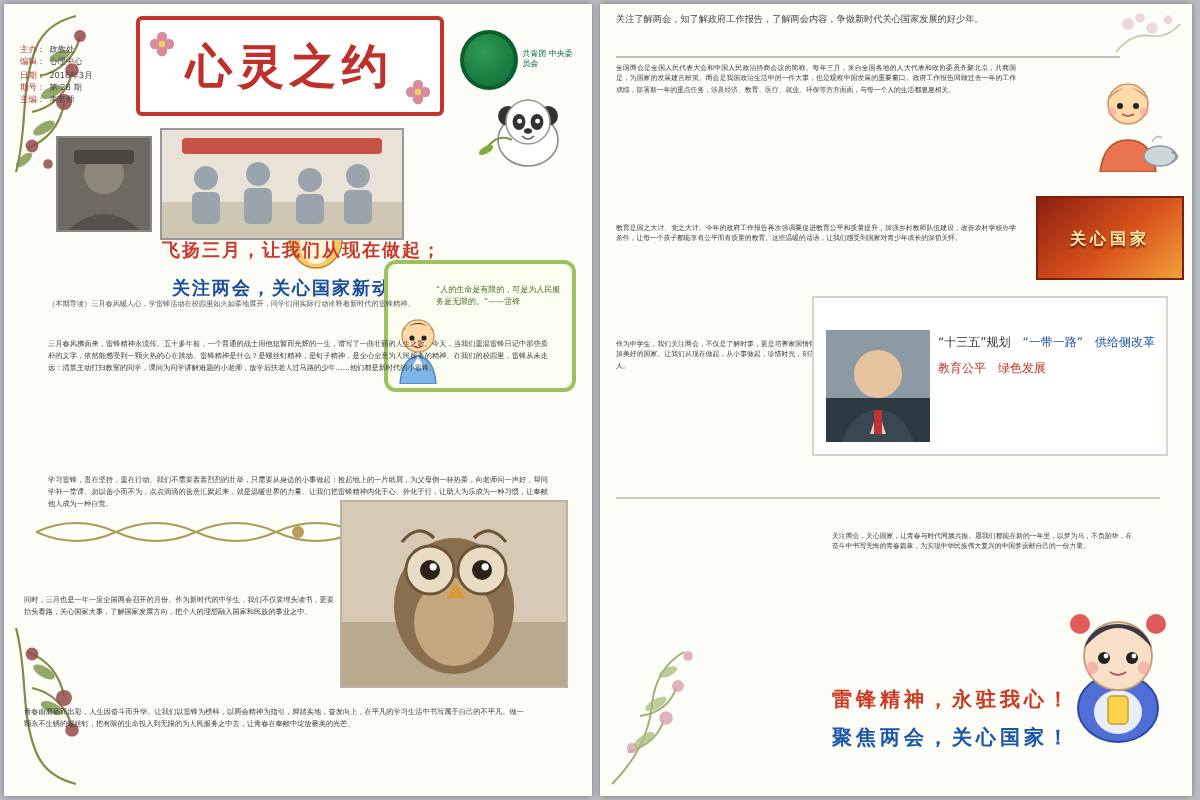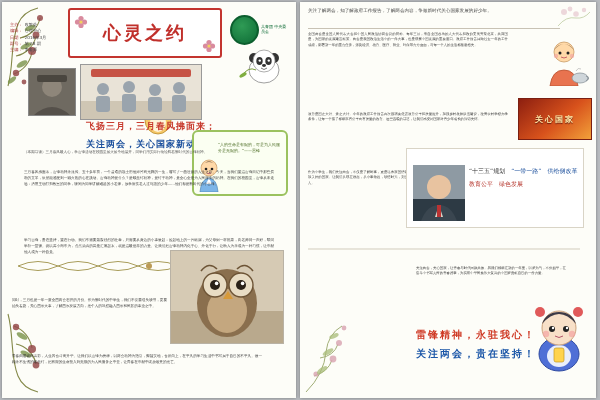--- a/index.html
+++ b/index.html
@@ -17,21 +17,21 @@
   
   .corner{position:absolute;width:62px;height:86px;pointer-events:none;opacity:.92;}
   .corner svg{width:100%;height:100%;display:block;}
   .c-tl{top:2px;left:2px;}
   .c-bl{bottom:2px;left:2px;transform:scaleY(-1);}
 
   
   .masthead{position:absolute;left:66px;top:6px;width:150px;height:46px;background:#fff;border:2px solid #c3342f;border-radius:3px;}
   .masthead .title{
     position:absolute;inset:0;display:flex;align-items:center;justify-content:center;
-    color:#c0302b;font-size:18px;letter-spacing:3px;font-weight:bold;
+    color:#c0302b;font-size:23px;letter-spacing:3px;font-weight:bold;
     font-family:"DejaVu Sans","Liberation Sans",sans-serif;
   }
   .mast-flower{position:absolute;width:14px;height:14px;}
   .mast-flower svg{width:100%;height:100%;}
 
   .badge{position:absolute;right:6px;top:8px;width:60px;height:40px;display:flex;align-items:center;gap:2px;}
   .badge .emblem{width:26px;height:26px;border-radius:50%;background:radial-gradient(circle at 40% 35%,#2f9b55,#0d6b35);border:2px solid #0c5e2e;}
   .badge .emblem-txt{font-size:4px;color:#0d6b35;line-height:1.15;width:30px;}
 
   .panda{position:absolute;right:4px;top:44px;width:58px;height:40px;}
@@ -94,21 +94,21 @@
 
   .kw-panel{position:absolute;left:106px;top:146px;width:176px;height:78px;background:#fff;border:1px solid #d9d4c6;}
   .kw-title{position:absolute;left:0;right:0;top:3px;text-align:center;color:#1a7a3c;font-size:8px;font-weight:bold;letter-spacing:1px;}
   .kw-photo{position:absolute;left:6px;top:16px;width:52px;height:56px;background:#4a5a64;overflow:hidden;}
   .kw-photo svg{width:100%;height:100%;}
   .kw-grid{position:absolute;left:62px;top:18px;right:4px;display:flex;flex-wrap:wrap;gap:4px 6px;}
   .kw-item{font-size:6px;color:#333;white-space:nowrap;}
   .kw-item.blue{color:#1b4f9c;}
   .kw-item.red{color:#b5342b;}
 
-  .slogan{position:absolute;left:96px;bottom:36px;width:160px;text-align:center;}
+  .slogan{position:absolute;left:96px;bottom:20px;width:160px;text-align:center;}
   .slogan .s1{color:#cf3a24;font-size:10px;font-weight:bold;letter-spacing:2px;line-height:1.6;text-shadow:0 1px 0 #fff;}
   .slogan .s2{color:#1c57a8;font-size:10px;font-weight:bold;letter-spacing:2px;line-height:1.6;margin-top:3px;}
 
   .mascot{position:absolute;right:6px;bottom:26px;width:62px;height:70px;}
   .mascot svg{width:100%;height:100%;}
 
   .r-divider{position:absolute;left:8px;top:238px;width:272px;height:12px;opacity:.8;}
   .r-divider svg{width:100%;height:100%;}
 
   .vine{position:absolute;left:4px;bottom:4px;width:86px;height:78px;opacity:.8;}
@@ -283,21 +283,21 @@
           <circle cx="74" cy="25" r="6"></circle>
             <rect x="67" y="32" width="14" height="15" rx="3"></rect>
           <circle cx="98" cy="23" r="6"></circle>
             <rect x="91" y="30" width="14" height="17" rx="3"></rect>
         </g>
         <rect x="10" y="4" width="100" height="8" rx="2" fill="#c0392b" opacity=".85"></rect>
       </svg>
     </div>
 
     <div class="headline">
-      <div class="h1">飞扬三月，三月春风拂面来；</div>
+      <div class="h1">飞扬三月，让我们从现在做起；</div>
       <div class="h2">关注两会，关心国家新动向。</div>
     </div>
 
     <div class="quotebox">
       <div class="qtxt">“人的生命是有限的，可是为人民服务是无限的。”——雷锋</div>
       <div class="qchar">
         <svg viewBox="0 0 26 34">
           <circle cx="13" cy="10" r="8" fill="#ffd9a8" stroke="#c99a63" stroke-width=".7"></circle>
           <path d="M5 8 q8-9 16 0 q-3-4-8-4 t-8 4z" fill="#3c2a1c"></path>
           <circle cx="10" cy="11" r="1.3" fill="#222"></circle>
@@ -433,21 +433,21 @@
         <g fill="#93ab58" opacity=".75">
           <ellipse cx="18" cy="54" rx="6" ry="2.4" transform="rotate(-35 18 54)"></ellipse>
           <ellipse cx="24" cy="36" rx="6" ry="2.4" transform="rotate(-30 24 36)"></ellipse>
           <ellipse cx="30" cy="20" rx="5" ry="2.2" transform="rotate(-25 30 20)"></ellipse>
         </g>
       </svg>
     </div>
 
     <div class="slogan">
       <div class="s1">雷锋精神，永驻我心！</div>
-      <div class="s2">关注两会，贵在坚持！</div>
+      <div class="s2">聚焦两会，关心国家！</div>
     </div>
 
     <div class="mascot">
       <svg viewBox="0 0 62 70">
         <ellipse cx="31" cy="52" rx="20" ry="17" fill="#4f6fd6" stroke="#2f4aa0" stroke-width="1"></ellipse>
         <ellipse cx="31" cy="54" rx="12" ry="11" fill="#e9eefb"></ellipse>
         <circle cx="31" cy="26" r="17" fill="#f8e0c8" stroke="#c79a70" stroke-width=".9"></circle>
         <path d="M14 22 q17-20 34 0 q-4-12-17-12 t-17 12z" fill="#3d3a46"></path>
         <circle cx="24" cy="27" r="3" fill="#222"></circle>
           <circle cx="38" cy="27" r="3" fill="#222"></circle>

